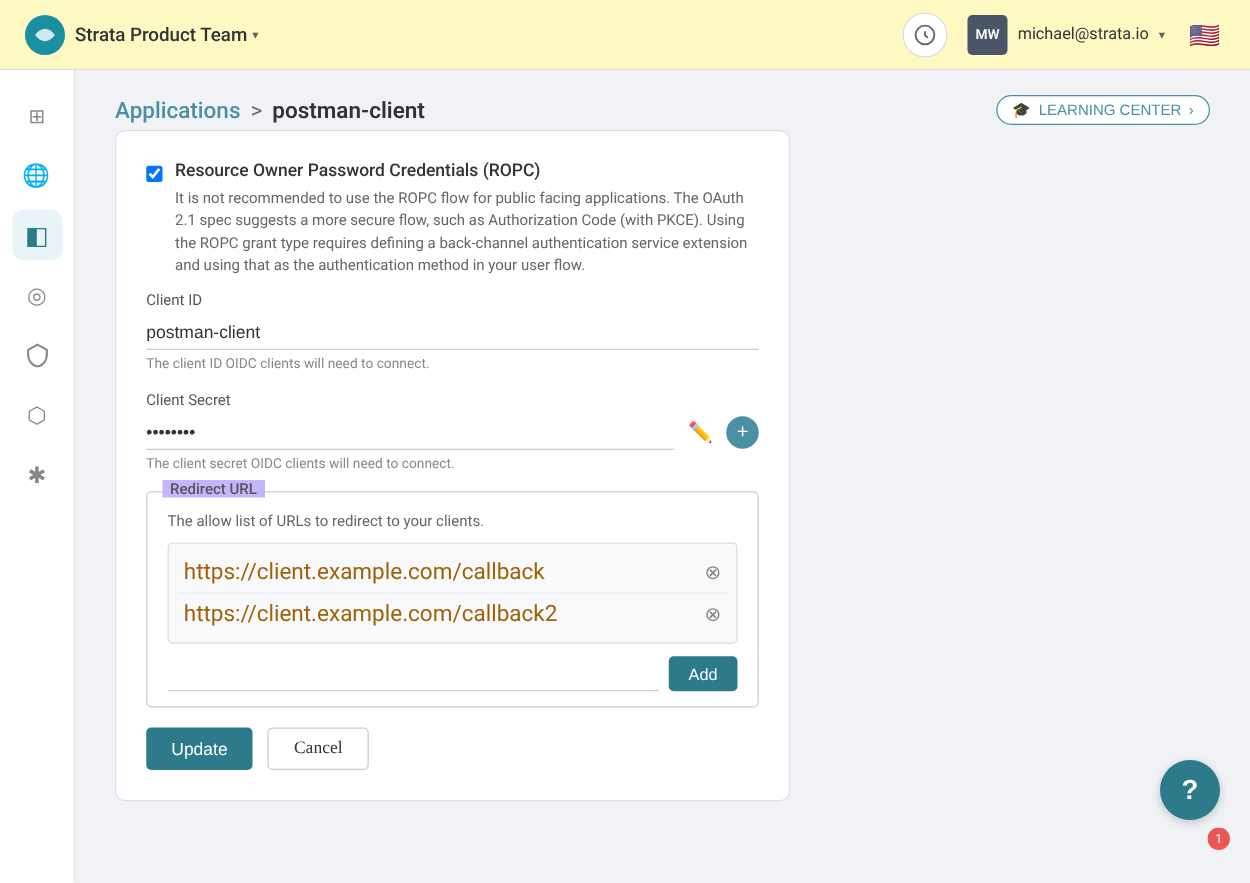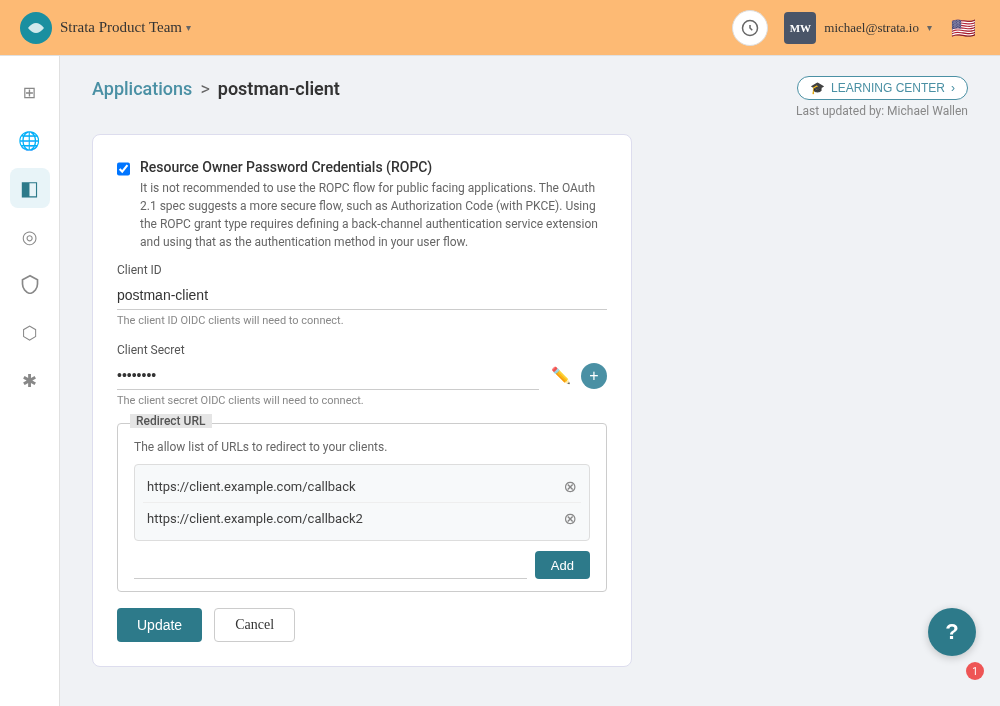--- a/index.html
+++ b/index.html
@@ -1,30 +1,29 @@
 <!DOCTYPE html>
 <html><head>
   <meta charset="utf-8">
   <style>
     * { box-sizing: border-box; margin: 0; padding: 0; }
     body { font-family: -apple-system, BlinkMacSystemFont, 'Segoe UI', Roboto, sans-serif; background: #f0f2f5; color: #333; font-size: 14px; }
 
     
     .top-nav {
-      background: #fdba74;
+      background: #fef9c3;
       height: 56px;
       display: flex;
       align-items: center;
       justify-content: space-between;
       padding: 0 20px;
       border-bottom: 1px solid #e0e0e0;
       position: fixed;
       top: 0; left: 0; right: 0;
       z-index: 100;
-      font-family: Liberation Serif, serif;
     }
     .top-nav-left { display: flex; align-items: center; gap: 8px; }
     .org-name { font-size: 15px; font-weight: 500; color: #333; display: flex; align-items: center; gap: 4px; }
     .org-name .chevron { font-size: 10px; color: #666; }
     .top-nav-right { display: flex; align-items: center; gap: 16px; }
     .nav-icon-btn { width: 36px; height: 36px; border-radius: 50%; display: flex; align-items: center; justify-content: center; cursor: pointer; border: 1px solid #ddd; background: #fff; }
     .user-info { display: flex; align-items: center; gap: 8px; cursor: pointer; }
     .user-avatar { width: 32px; height: 32px; background: #4a5568; color: #fff; border-radius: 4px; display: flex; align-items: center; justify-content: center; font-size: 11px; font-weight: 600; }
     .user-email { font-size: 13px; color: #333; }
     .flag-icon { width: 32px; height: 32px; border-radius: 50%; overflow: hidden; display: flex; align-items: center; justify-content: center; font-size: 20px; }
@@ -123,31 +122,31 @@
       border: 1px solid #ccc;
       border-radius: 4px;
       padding: 12px 16px;
       margin-bottom: 16px;
       position: relative;
     }
     .redirect-legend {
       position: absolute;
       top: -10px;
       left: 12px;
-      background: #e5e5e5;
+      background: #c4b5fd;
       padding: 0 6px;
       font-size: 12px;
       color: #555;
       font-weight: 500;
     }
     .redirect-desc { font-size: 12px; color: #666; margin-bottom: 10px; margin-top: 4px; }
     .url-list { background: #f7f9fa; border: 1px solid #ddd; border-radius: 4px; padding: 6px 8px; margin-bottom: 10px; }
     .url-item { display: flex; align-items: center; justify-content: space-between; padding: 6px 4px; border-bottom: 1px solid #eee; }
     .url-item:last-child { border-bottom: none; }
-    .url-text { font-size: 13px; color: #404040; }
+    .url-text { font-size: 18px; color: #a16207; }
     .url-remove { color: #888; cursor: pointer; font-size: 16px; border: none; background: none; }
 
     
     .add-url-row { display: flex; gap: 8px; }
     .add-url-input {
       flex: 1;
       border: none;
       border-bottom: 1px solid #ccc;
       padding: 6px 0;
       font-size: 13px;
@@ -269,21 +268,20 @@
       <a class="breadcrumb-link">Applications</a>
       <span class="breadcrumb-sep">&gt;</span>
       <span class="breadcrumb-current">postman-client</span>
     </div>
     <button class="learning-center-btn">
       <span>🎓</span>
       <span>LEARNING CENTER</span>
       <span>›</span>
     </button>
   </div>
-  <div class="last-updated">Last updated by: Michael Wallen</div>
 
   <div class="card">
 
 
     <div class="checkbox-row">
       <input type="checkbox" id="ropc" checked="" style="">
       <div>
         <label for="ropc" class="checkbox-label">Resource Owner Password Credentials (ROPC)</label>
         <p class="checkbox-desc">It is not recommended to use the ROPC flow for public facing applications. The OAuth 2.1 spec suggests a more secure flow, such as Authorization Code (with PKCE). Using the ROPC grant type requires defining a back-channel authentication service extension and using that as the authentication method in your user flow.</p>
       </div>

